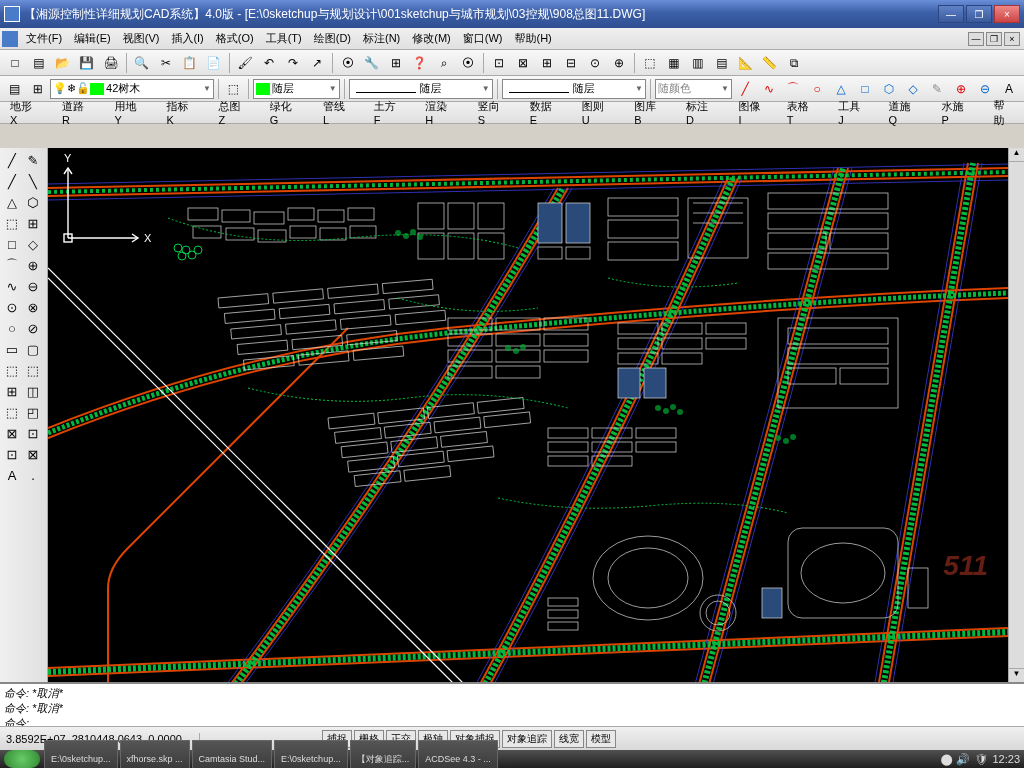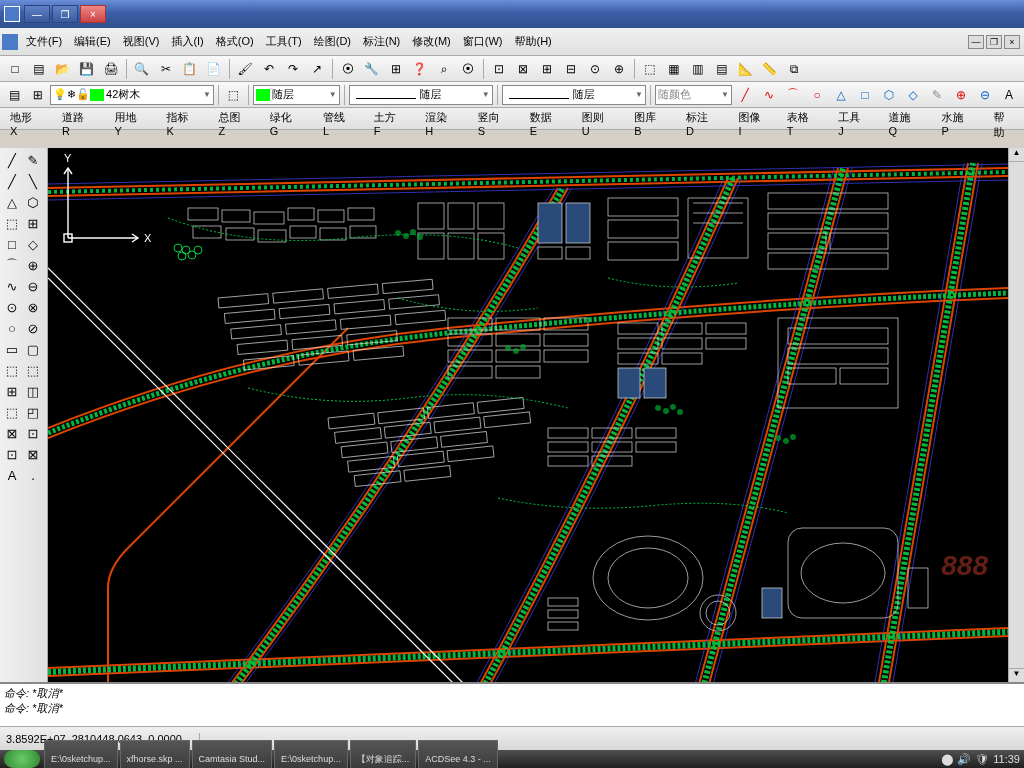--- a/index.html
+++ b/index.html
@@ -3,36 +3,36 @@
 <meta charset="utf-8">
 <style>
 * { margin:0; padding:0; box-sizing:border-box; font-family:"Microsoft YaHei","SimSun",sans-serif; font-size:11px; user-select:none; }
 body { width:1024px; height:768px; background:#d4d0c8; overflow:hidden; position:relative; }
 .titlebar { height:28px; background:linear-gradient(to bottom,#6a8fd8 0%,#3c5fa8 45%,#2f4f90 100%); display:flex; align-items:center; color:#fff; padding:0 4px; }
 .titlebar .icon { width:16px; height:16px; background:#4a7bc8; margin-right:4px; border:1px solid #fff; }
 .titlebar .title { flex:1; font-size:12px; }
 .winbtns { display:flex; gap:2px; }
 .winbtn { width:26px; height:18px; background:linear-gradient(#5f82c6,#3a5a9c); border:1px solid #2a4580; display:flex; align-items:center; justify-content:center; color:#fff; font-size:10px; cursor:pointer; }
 .winbtn.close { background:linear-gradient(#e88,#c44); border-color:#a33; }
-.menubar { height:28px; background:linear-gradient(#f0f0f0,#e0e0e0); display:flex; align-items:center; padding-left:20px; border-bottom:1px solid #aaa; }
+.menubar { height:22px; background:linear-gradient(#f0f0f0,#e0e0e0); display:flex; align-items:center; padding-left:20px; border-bottom:1px solid #aaa; }
 .menubar .appicon { position:absolute; left:2px; width:16px; height:16px; background:#4a7bc8; }
 .menuitem { padding:2px 6px; cursor:pointer; }
 .doccontrols { margin-left:auto; display:flex; gap:2px; padding-right:4px; }
 .doccontrols .db { width:16px;height:14px;border:1px solid #888;background:#ddd;display:flex;align-items:center;justify-content:center;font-size:9px;cursor:pointer;}
 .toolbar { height:26px; background:linear-gradient(#f8f8f8,#e4e4e4); border-bottom:1px solid #aaa; display:flex; align-items:center; padding:0 4px; gap:2px; }
 .toolbar.t2 { height:26px; }
 .tb { width:22px; height:22px; border:1px solid transparent; display:flex; align-items:center; justify-content:center; cursor:pointer; font-size:12px; }
 .sep { width:1px; height:20px; background:#aaa; margin:0 2px; }
 .combo { height:20px; border:1px solid #888; background:#fff; display:flex; align-items:center; padding:0 2px; font-size:11px; }
 .combo.layer { width:170px; }
 .combo .sw { width:14px;height:12px;margin-right:2px; }
 .combo .dd { margin-left:auto; font-size:8px; color:#666; }
 .linebox { width:60px; height:8px; border-bottom:1px solid #000; margin:0 4px; }
 .righttool { margin-left:auto; display:flex; gap:2px; }
-.tabbar { height:22px; background:linear-gradient(#f0f0f0,#e0e0e0); border-bottom:1px solid #aaa; display:flex; align-items:flex-start; padding:0 4px; gap:13px; }
+.tabbar { height:22px; background:linear-gradient(#f0f0f0,#e0e0e0); border-bottom:1px solid #aaa; display:flex; align-items:center; padding:0 4px; gap:13px; }
 .tabbar .ti { padding:2px 6px; cursor:pointer; border-right:1px solid transparent; }
 .workarea { position:absolute; top:148px; left:0; right:0; bottom:86px; display:flex; background:#d4d0c8; }
 .lefttools { width:48px; background:linear-gradient(to right,#f0f0f0,#e0e0e0); border-right:1px solid #aaa; display:flex; flex-wrap:wrap; align-content:flex-start; padding:2px; gap:1px; }
 .lefttools .lt { width:20px; height:20px; border:1px solid transparent; display:flex; align-items:center; justify-content:center; cursor:pointer; font-size:13px; }
 .canvas { flex:1; background:#000; position:relative; overflow:hidden; }
 .canvas svg { position:absolute; top:0; left:0; }
 .scrollv { width:16px; background:#ddd; border-left:1px solid #aaa; display:flex; flex-direction:column; }
 .scrollh-area { position:absolute; bottom:70px; left:48px; right:16px; height:16px; background:#ddd; border-top:1px solid #aaa; display:flex; align-items:center; }
 .sheettab { padding:1px 8px; background:#fff; border:1px solid #888; font-size:10px; cursor:pointer; }
 .sheettab.inactive { background:#ccc; }
@@ -47,20 +47,21 @@
 .taskbar .tbtn { height:16px; padding:18px 6px; background:linear-gradient(#555,#333); color:#ddd; font-size:9px; display:flex; align-items:center; margin-right:2px; border:1px solid #666; cursor:pointer; max-width:120px; overflow:hidden; white-space:nowrap; }
 .taskbar .tray { margin-left:auto; display:flex; align-items:center; color:#ddd; padding:0 4px; gap:4px; font-size:9px; }
 .watermark { position:absolute; right:20px; bottom:100px; font-size:28px; font-style:italic; font-weight:bold; color:rgba(200,60,40,0.5); pointer-events:none; }
 .ucs { position:absolute; left:10px; bottom:14px; }
 </style>
 </head>
 <body>
 
 <div class="titlebar">
   <div class="icon"></div>
+  <div class="title">【湘源控制性详细规划CAD系统】4.0版 - [E:\0sketchup与规划设计\001sketchup与城市规划\03控规\908总图11.DWG]</div>
   <div class="winbtns">
     <div class="winbtn">—</div>
     <div class="winbtn">❐</div>
     <div class="winbtn close">×</div>
   </div>
 </div>
 
 <div class="menubar">
   <div class="appicon"></div>
   <div id="menuitems" style="display:flex;">
@@ -464,21 +465,21 @@
       <g stroke="#fff" stroke-width="1.4" fill="none">
         <path d="M20 90 L90 90"></path>
           <path d="M84 86 L90 90 L84 94"></path>
         <path d="M20 90 L20 20"></path>
           <path d="M16 26 L20 20 L24 26"></path>
         <rect x="16" y="86" width="8" height="8"></rect>
       </g>
       <text x="96" y="94" fill="#fff" font-size="12">X</text>
       <text x="16" y="14" fill="#fff" font-size="12">Y</text>
     </svg>
-    <div class="watermark">888</div>
+    <div class="watermark">511</div>
   </div>
   <div class="scrollv">
     <div style="height:14px;border-bottom:1px solid #aaa;text-align:center;font-size:8px">▲</div>
     <div style="flex:1"></div>
     <div style="height:14px;border-top:1px solid #aaa;text-align:center;font-size:8px">▼</div>
   </div>
 </div>
 
 <div class="scrollh-area">
   <div class="navbtn">⏮</div>
@@ -486,36 +487,47 @@
   <div class="navbtn">▶</div>
   <div class="navbtn">⏭</div>
   <div class="sheettab">模型</div>
   <div class="sheettab inactive">布局1</div>
   <div style="flex:1;background:#ccc;height:14px;border:1px solid #aaa;margin-left:4px"></div>
 </div>
 
 <div class="cmdarea">
   <div class="cmdline">命令: *取消*</div>
   <div class="cmdline">命令: *取消*</div>
+  <div class="cmdline">命令:</div>
 </div>
 
 <div class="statusbar">
   <div class="coord">3.8592E+07, 2810448.0643, 0.0000</div>
   <div style="flex:0 0 120px"></div>
+  <div id="sbtns" style="display:flex">
+      <div class="sbtn">捕捉</div>
+      <div class="sbtn">栅格</div>
+      <div class="sbtn">正交</div>
+      <div class="sbtn">极轴</div>
+      <div class="sbtn">对象捕捉</div>
+      <div class="sbtn">对象追踪</div>
+      <div class="sbtn">线宽</div>
+      <div class="sbtn">模型</div>
+    </div>
 </div>
 
 <div class="taskbar">
   <div class="start"></div>
   <div id="tbtns" style="display:flex">
       <div class="tbtn">E:\0sketchup...</div>
       <div class="tbtn">xfhorse.skp ...</div>
       <div class="tbtn">Camtasia Stud...</div>
       <div class="tbtn">E:\0sketchup...</div>
       <div class="tbtn">【对象追踪...</div>
       <div class="tbtn">ACDSee 4.3 - ...</div>
     </div>
   <div class="tray">
     <span>⬤</span>
     <span>🔊</span>
     <span>🛡</span>
-    <span>11:39</span>
+    <span>12:23</span>
   </div>
 </div>
 
 </body></html>

